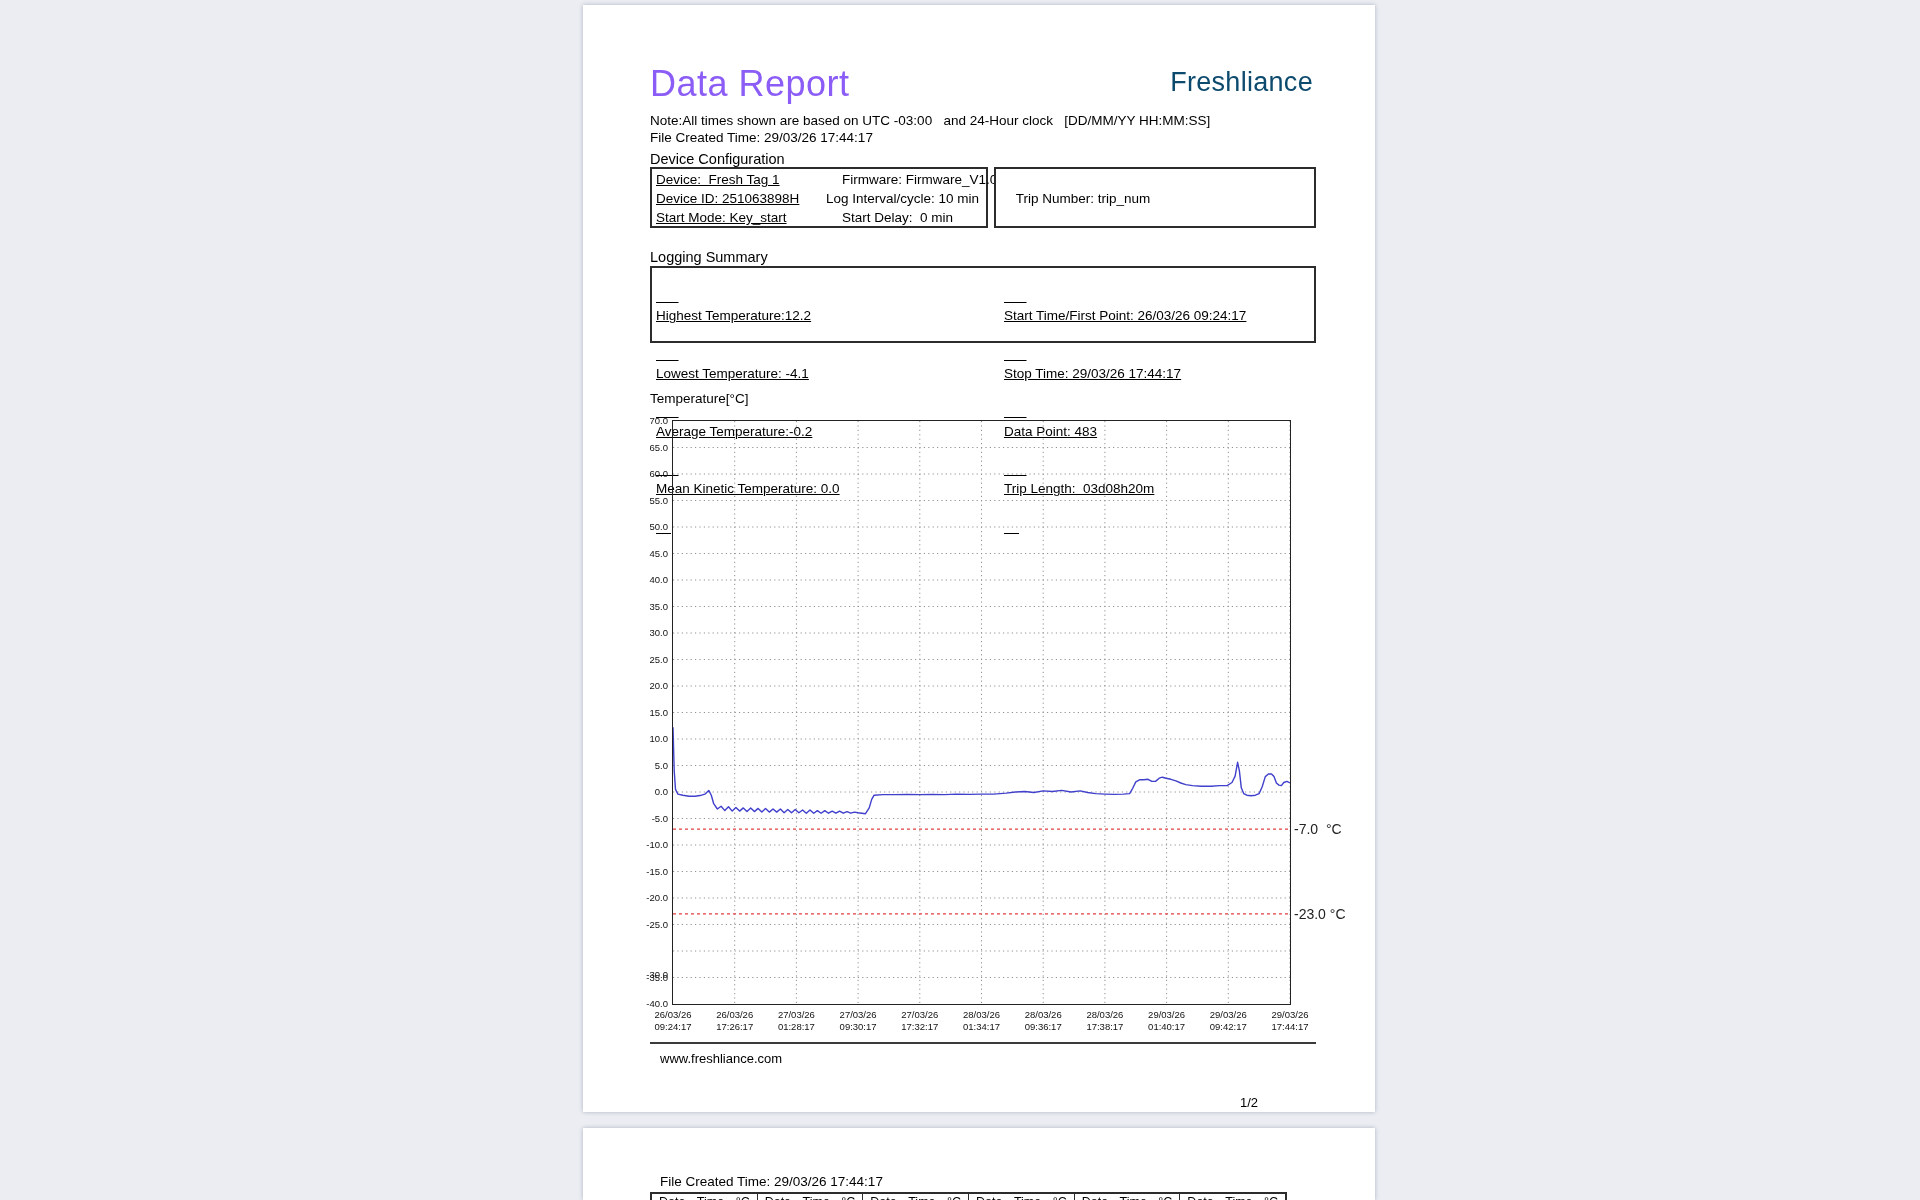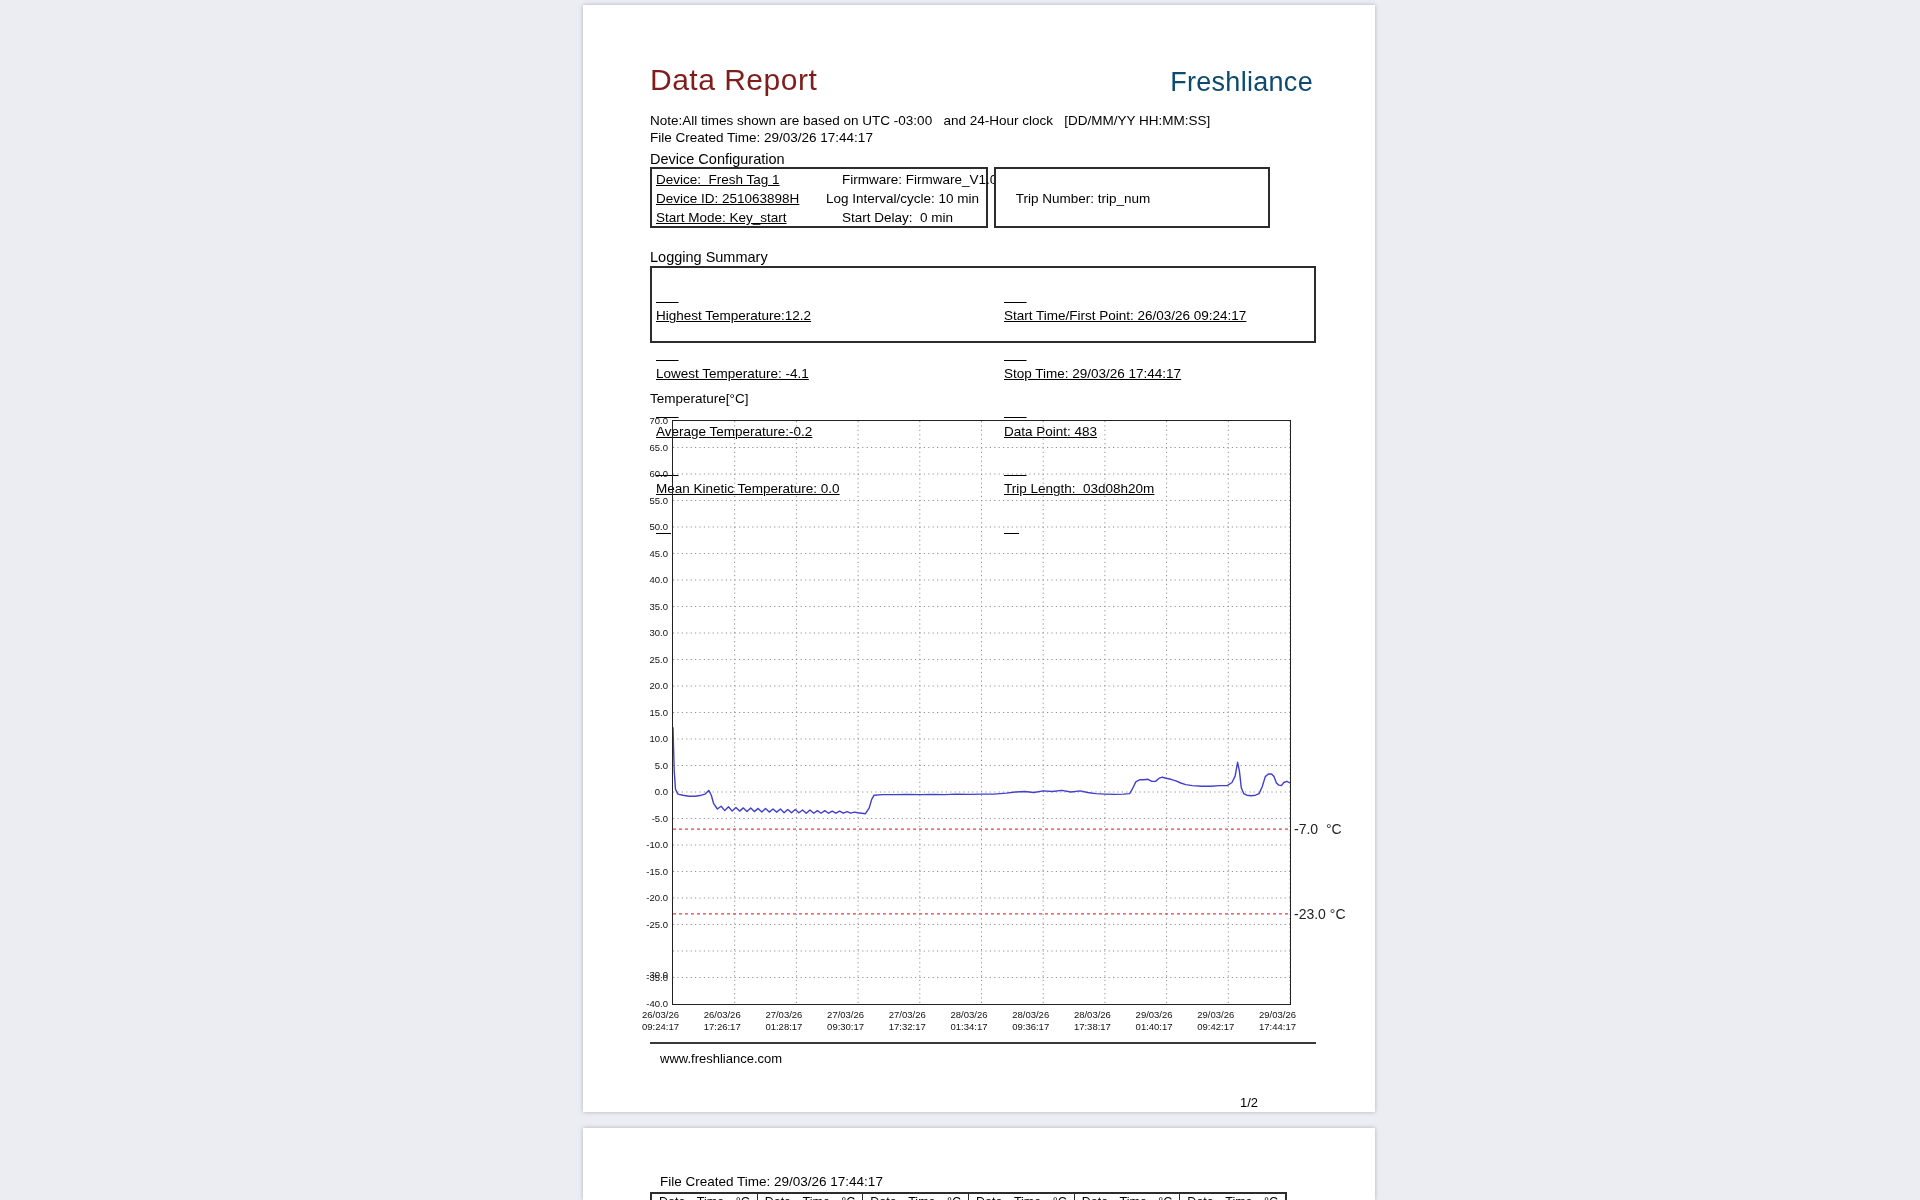--- a/index.html
+++ b/index.html
@@ -11,57 +11,57 @@
   }
   .page{
     position:absolute;left:583px;width:792px;background:#ffffff;
     box-shadow:0 0 4px rgba(70,70,100,.35);
   }
   .page1{top:5px;height:1107px;}
   .page2{top:1128px;height:72px;}
 
   .doc-title{
     position:absolute;left:67px;top:58px;
-    font-size:30px;letter-spacing:.5px;color:#7f1d1d;
+    font-size:36px;letter-spacing:.5px;color:#8b5cf6;
   }
   .brand{
     position:absolute;right:62px;top:62px;
     font-size:27px;color:#0c4a6e;letter-spacing:.3px;
   }
   .meta-line{position:absolute;left:67px;font-size:13.5px;white-space:pre;}
   .note-line{top:108px;}
   .created-line{top:125px;}
   .section-heading{position:absolute;left:67px;font-size:14.5px;}
   .dc-heading{top:146px;}
   .ls-heading{top:244px;}
 
   .box{position:absolute;border:2px solid #2c2c2c;box-sizing:border-box;background:#fff;}
   .device-box{left:67px;top:162px;width:338px;height:61px;padding:1px 4px;}
   .device-row{display:flex;font-size:13.5px;line-height:19px;white-space:pre;}
   .device-row .dc-left{width:186px;flex:none;text-decoration:underline;}
   .device-row .dc-right{flex:1;}
   .device-box .device-row:nth-child(2) .dc-left{width:170px;}
-  .trip-box{left:411px;top:162px;width:276px;height:61px;padding:1px 5px;font-size:13.5px;line-height:19px;white-space:pre;}
+  .trip-box{left:411px;top:162px;width:322px;height:61px;padding:1px 5px;font-size:13.5px;line-height:19px;white-space:pre;}
   .summary-box{left:67px;top:261px;width:666px;height:77px;padding:0 4px;}
   .sum-col{position:absolute;top:0;font-size:13.5px;line-height:19.2px;white-space:pre;text-decoration:underline;}
   .sum-left{left:4px;}
   .sum-right{left:352px;}
 
   .chart-title{position:absolute;left:67px;top:386px;font-size:13.5px;}
   .chart-wrap{
     position:absolute;left:89px;top:415px;width:617px;height:583px;
     border:1.5px solid #222;box-sizing:content-box;
   }
   .chart-wrap svg{position:absolute;left:0;top:0;display:block;}
   .ylab{
     position:absolute;left:-48px;width:43px;text-align:right;
     font-size:9.5px;line-height:10px;color:#111;
   }
   .xlab{
-    position:absolute;width:62px;text-align:left;
+    position:absolute;width:62px;text-align:center;
     font-size:9.5px;line-height:11.5px;color:#111;top:588px;
   }
   .thlab{
     position:absolute;left:621px;font-size:14px;color:#222;white-space:pre;line-height:10px;
   }
   .footer-rule{position:absolute;left:67px;top:1037px;width:666px;height:0;border-top:2px solid #3a3a3a;}
   .footer-site{position:absolute;left:77px;top:1046px;font-size:13px;}
   .footer-page{position:absolute;left:657px;top:1046px;font-size:13px;margin-top:44px;}
 
   .p2-created{position:absolute;left:77px;top:46px;font-size:13.5px;white-space:pre;}

